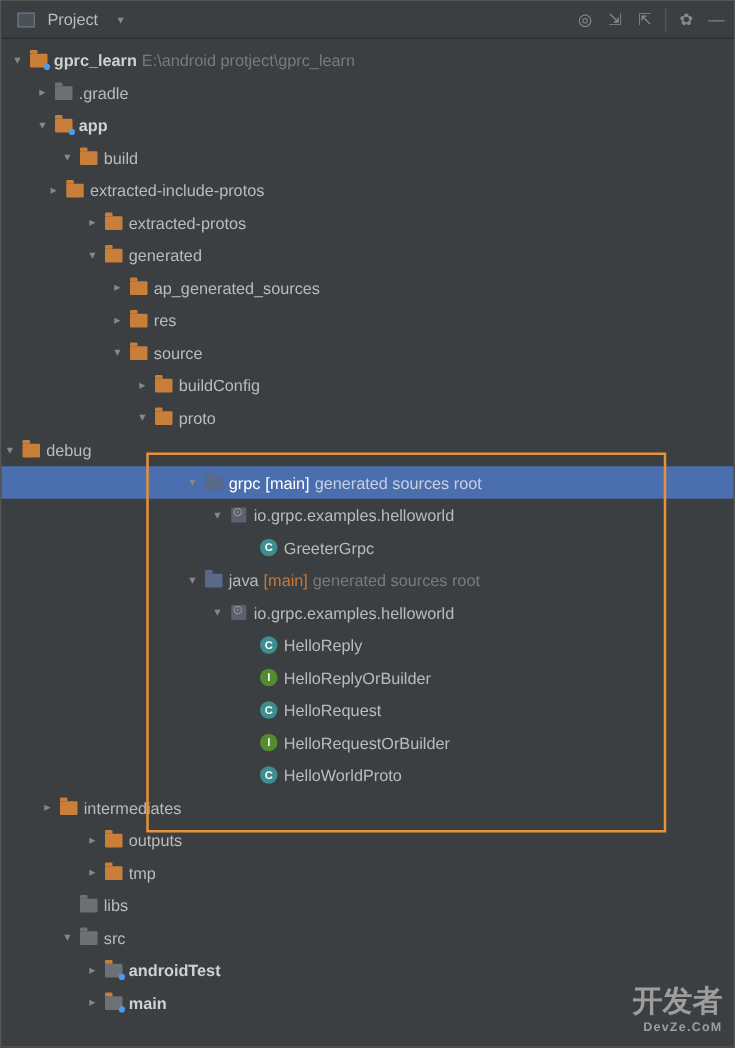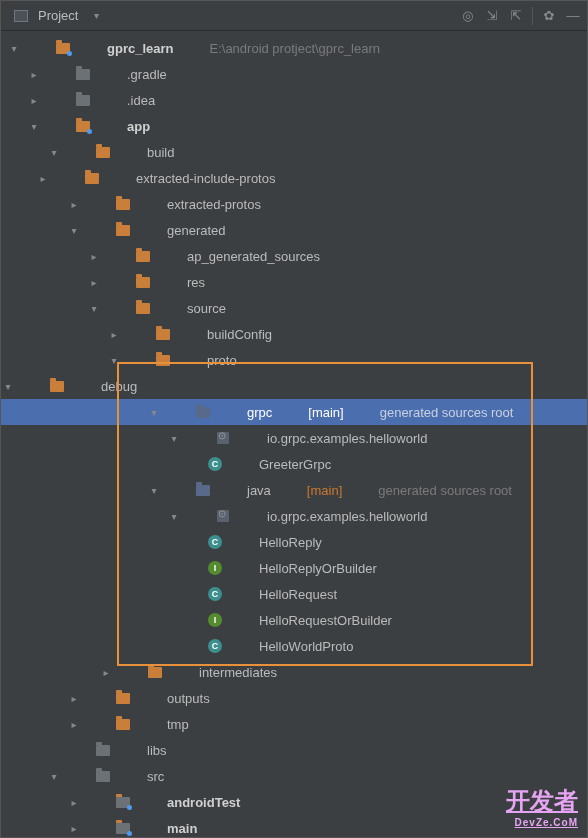--- a/index.html
+++ b/index.html
@@ -50,21 +50,20 @@
     }
     .tree {
       padding-top: 4px;
     }
     .row {
       display: flex;
       align-items: center;
       height: 26px;
       white-space: nowrap;
       position: relative;
-      gap: 32px;
     }
     .row.selected {
       background: #4b6eaf;
       color: #fff;
       align-items: center;
     }
     .arrow {
       width: 14px;
       height: 14px;
       display: inline-flex;
@@ -116,25 +115,24 @@
       width: 416px;
       height: 304px;
       z-index: 10;
     }
     .watermark {
       position: absolute;
       right: 10px;
       bottom: 10px;
       font-size: 24px;
       font-weight: bold;
-      color: #f0abfc;
+      color: #a3a3a3;
       opacity: 0.95;
       font-family: sans-serif;
       pointer-events: none;
-      text-decoration: underline;
     }
     .watermark .wm-small { font-size:10px; display:block; text-align:right; letter-spacing:1px;}
   </style>
 </head>
 <body>
 
 <div class="toolbar">
   <div class="project-btn">
     <span class="icon">
         <span class="project-icon"></span>
@@ -163,27 +161,20 @@
   </div>
 
   <div class="row" style="padding-left:26px">
     <span class="arrow right"></span>
     <span class="icon">
         <span class="folder-grey"></span>
       </span>
     <span class="label">.gradle</span>
   </div>
 
-  <div class="row" style="padding-left:26px">
-    <span class="arrow right"></span>
-    <span class="icon">
-        <span class="folder-grey"></span>
-      </span>
-    <span class="label">.idea</span>
-  </div>
 
   <div class="row" style="padding-left:26px">
     <span class="arrow down"></span>
     <span class="icon">
         <span class="folder-module"></span>
       </span>
     <span class="label bold">app</span>
   </div>
 
   <div class="row" style="padding-left:46px">
@@ -333,21 +324,21 @@
       </span>
     <span class="label">HelloRequestOrBuilder</span>
   </div>
   <div class="row" style="padding-left:204px">
     <span class="icon">
         <span class="class-c">C</span>
       </span>
     <span class="label">HelloWorldProto</span>
   </div>
 
-  <div class="row" style="padding-left:98px">
+  <div class="row" style="padding-left:30px">
     <span class="arrow right"></span>
     <span class="icon">
         <span class="folder"></span>
       </span>
     <span class="label">intermediates</span>
   </div>
   <div class="row" style="padding-left:66px">
     <span class="arrow right"></span>
     <span class="icon">
         <span class="folder"></span>

